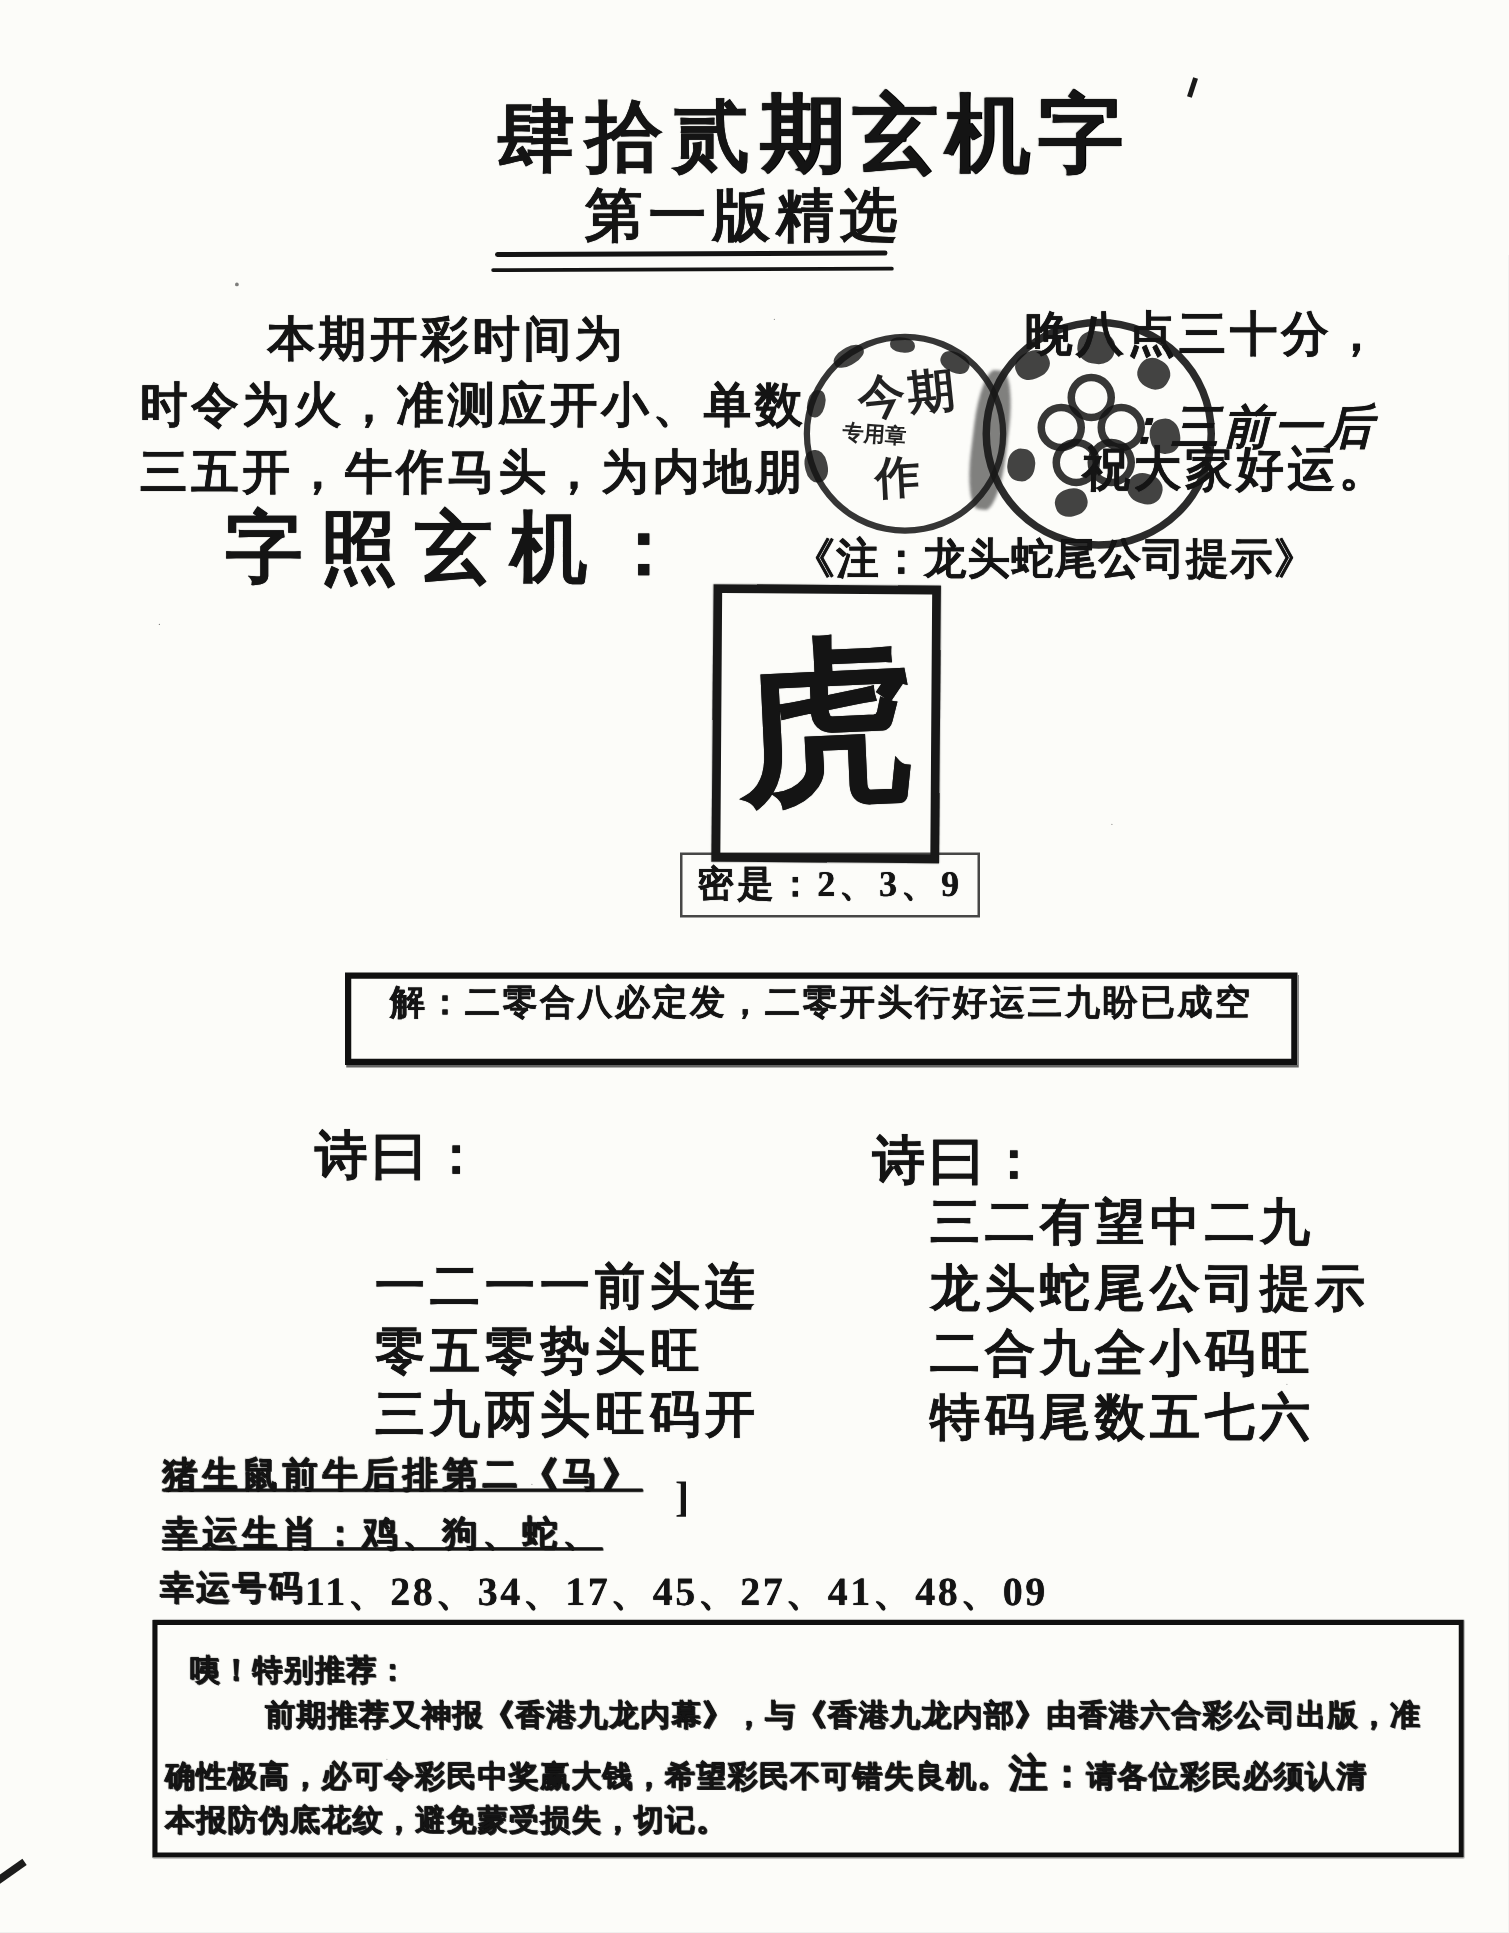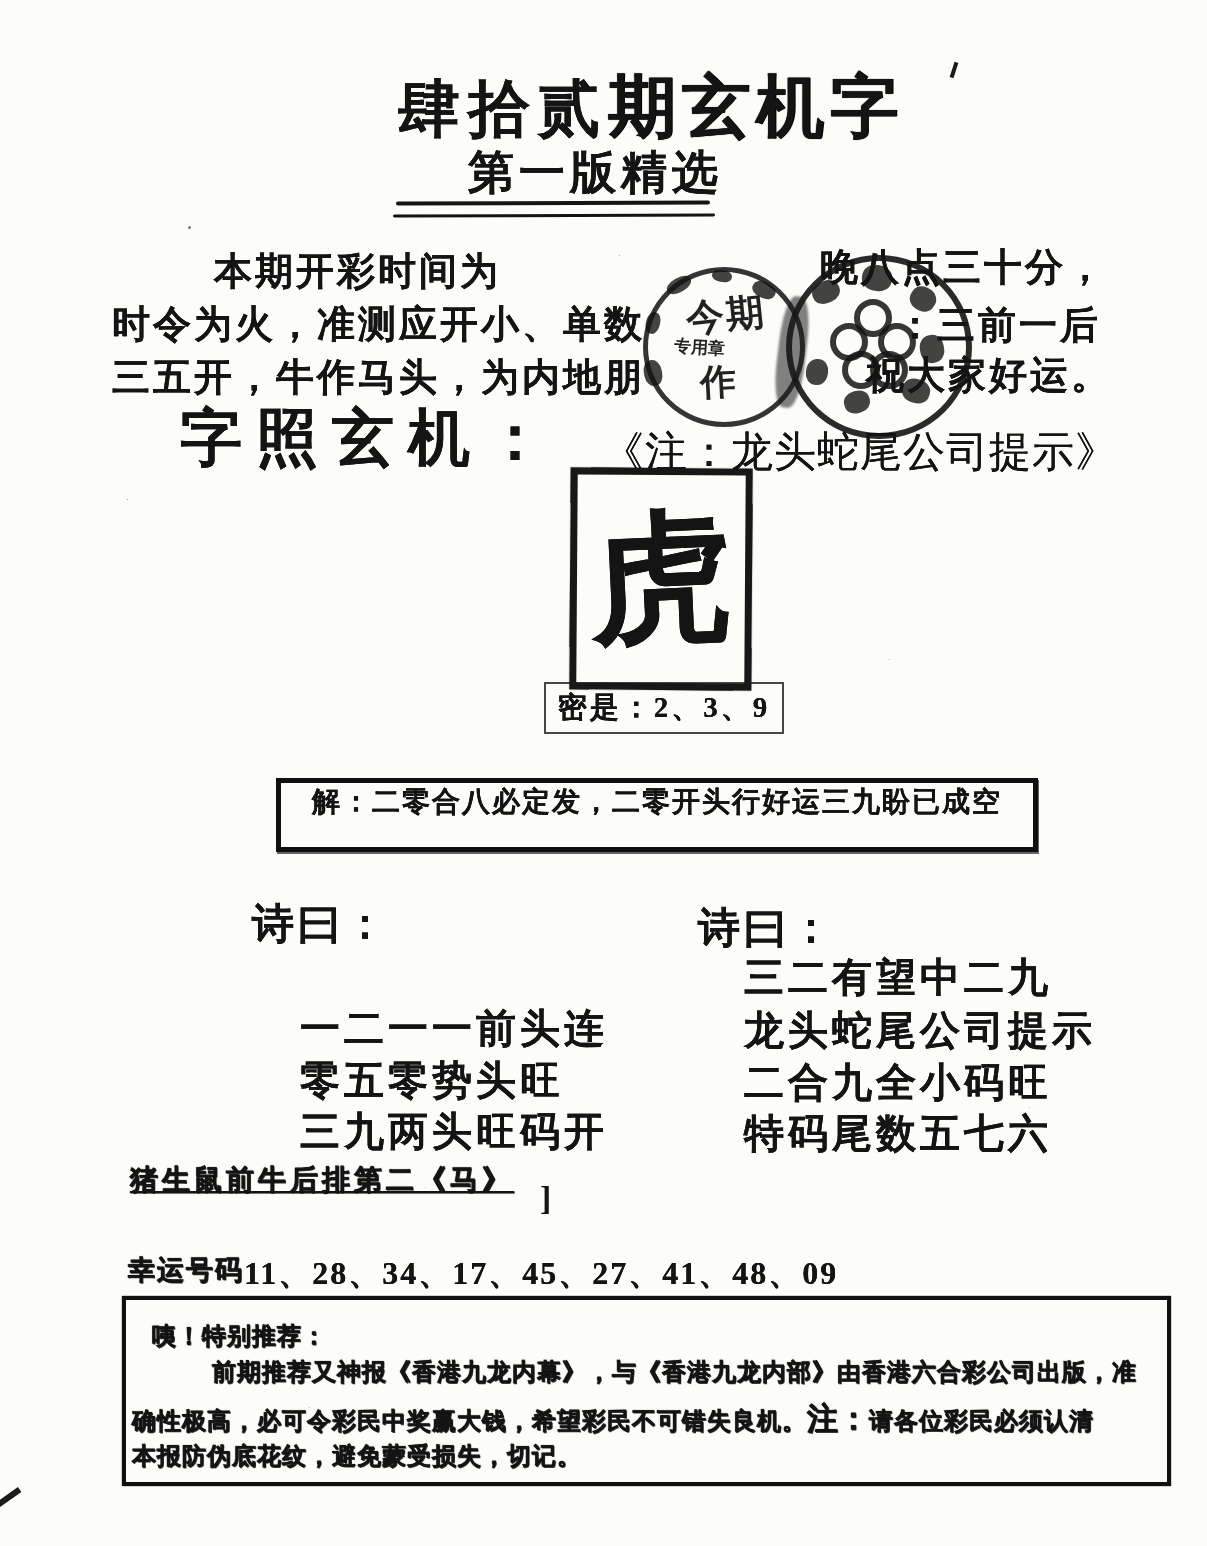--- a/index.html
+++ b/index.html
@@ -16,21 +16,21 @@
   .ink{text-shadow:0 0 0.6px #000;}
   .smudge{text-shadow:0 0 1px #000, 0.8px 0.6px 0 rgba(0,0,0,.75), -0.5px 0.3px 0 rgba(0,0,0,.5);}
   .title-row{left:398px;top:46px;font-weight:bold;margin-top:16px;}
   .title-p1{font-size:62px;letter-spacing:8px;}
   .title-p2{font-size:68px;letter-spacing:6px;font-weight:900;text-shadow:0 0 1px #000,1px 0 0 #000;}
   .title-tick{left:952px;top:62px;width:4px;height:16px;background:#1a1a1a;transform:rotate(18deg);}
   .subtitle{left:468px;top:142px;font-size:46px;font-weight:900;letter-spacing:5px;}
   .uline{position:absolute;background:#141414;border-radius:2px;}
   .intro{font-size:38px;font-weight:bold;letter-spacing:3px;}
   .heading{left:180px;top:396px;font-size:62px;font-weight:900;letter-spacing:14px;}
-  .note{left:602px;top:424px;font-size:42px;font-weight:normal;letter-spacing:1px;}
+  .note{left:634px;top:424px;font-size:34px;font-weight:bold;letter-spacing:1px;}
   .tigerbox{left:570px;top:468px;width:168px;height:208px;border:7px solid #181818;transform:rotate(.4deg);
             display:flex;align-items:center;justify-content:center;box-shadow:0 0 1px #000;}
   .tiger{font-size:142px;font-weight:bold;transform:rotate(-3deg);line-height:1;}
   .secretbox{left:544px;top:682px;width:236px;height:48px;border:2px solid rgba(25,25,25,.8);
              display:flex;align-items:center;justify-content:center;}
   .secret{font-size:29px;font-weight:900;letter-spacing:3px;}
   .solbox{left:276px;top:778px;width:752px;height:64px;border:5px solid #101010;box-shadow:1px 2px 0 rgba(0,0,0,.6);
           display:flex;justify-content:center;}
   .sol{font-size:28px;font-weight:900;letter-spacing:2px;}
   .poem-title{font-size:42px;font-weight:900;letter-spacing:4px;}
@@ -65,21 +65,21 @@
   </div>
   <div class="abs title-tick"></div>
 
   <div class="abs subtitle ink">第一版精选</div>
   <div class="uline" style="left:396px;top:201px;width:314px;height:4px;transform:rotate(-.2deg);"></div>
   <div class="uline" style="left:393px;top:214px;width:322px;height:3px;transform:rotate(-.2deg);"></div>
 
   <div class="abs intro ink" style="left:214px;top:246px;">本期开彩时间为</div>
   <div class="abs intro ink" style="left:112px;top:299px;">时令为火，准测应开小、单数</div>
   <div class="abs intro ink" style="left:820px;top:242px;">晚八点三十分，</div>
-  <div class="abs intro ink" style="left:896px;top:300px;">：三前一后</div>
+  <div class="abs intro ink" style="left:896px;top:316px;font-style:italic;">：三前一后</div>
   <div class="abs intro ink" style="left:112px;top:352px;">三五开，牛作马头，为内地朋</div>
   <div class="abs intro ink" style="left:866px;top:350px;">祝大家好运。</div>
 
   <div class="stamp stamp-l">
     <span class="s-txt" style="left:38px;top:18px;font-size:38px;transform:rotate(-6deg);letter-spacing:2px;">今期</span>
     <span class="s-txt" style="left:26px;top:64px;font-size:17px;transform:rotate(4deg);">专用章</span>
     <span class="s-txt" style="left:52px;top:86px;font-size:36px;transform:rotate(-3deg);">作</span>
     <div class="blob" style="left:18px;top:6px;width:26px;height:14px;transform:rotate(-30deg);"></div>
     <div class="blob" style="left:64px;top:-2px;width:20px;height:12px;transform:rotate(8deg);"></div>
     <div class="blob" style="left:-2px;top:40px;width:14px;height:22px;transform:rotate(14deg);"></div>
@@ -124,20 +124,21 @@
   <div class="abs poem-line ink" style="left:300px;top:1104px;">三九两头旺码开</div>
 
   <div class="abs poem-title ink" style="left:698px;top:900px;">诗曰：</div>
   <div class="abs poem-line ink" style="left:744px;top:950px;">三二有望中二九</div>
   <div class="abs poem-line ink" style="left:744px;top:1003px;">龙头蛇尾公司提示</div>
   <div class="abs poem-line ink" style="left:744px;top:1055px;">二合九全小码旺</div>
   <div class="abs poem-line ink" style="left:744px;top:1106px;">特码尾数五七六</div>
 
   <div class="abs tipline smudge" style="left:130px;top:1161px;">猪生鼠前牛后排第二《马》</div>
   <div class="abs" style="left:540px;top:1180px;font-size:34px;font-weight:bold;">]</div>
+  <div class="abs tipline smudge" style="left:130px;top:1208px;">幸运生肖：鸡、狗、蛇、</div>
   <div class="abs numrow">
     <span class="numlabel smudge">幸运号码</span>
     <span class="numbers ink">11、28、34、17、45、27、41、48、09</span>
   </div>
 
   <div class="abs footbox">
     <div class="abs foot smudge" style="left:26px;top:20px;">咦！特别推荐：</div>
     <div class="abs foot smudge" style="left:86px;top:56px;">前期推荐又神报《香港九龙内幕》，与《香港九龙内部》由香港六合彩公司出版，准</div>
     <div class="abs" style="left:6px;top:98px;white-space:nowrap;">
       <span class="foot smudge">确性极高，必可令彩民中奖赢大钱，希望彩民不可错失良机。</span><span class="foot-note smudge">注：</span><span class="foot smudge">请各位彩民必须认清</span>

